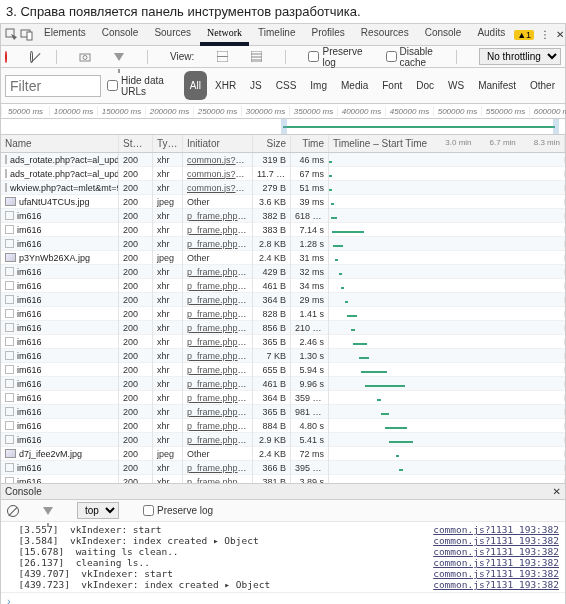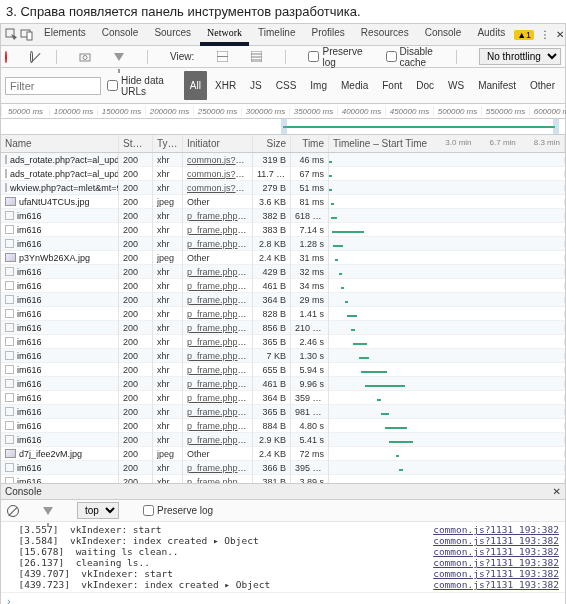--- a/index.html
+++ b/index.html
@@ -17,22 +17,22 @@
   .red-dot { width: 12px; height:12px; border-radius:50%; background:#d22; }
   .circle-slash { width:12px;height:12px;border:1.3px solid #555;border-radius:50%; position:relative;}
   .circle-slash::after{content:"";position:absolute;width:12px;height:1.3px;background:#555;top:5px;left:-1px;transform:rotate(-45deg);}
   .funnel { width:0;height:0;border-left:5px solid transparent;border-right:5px solid transparent;border-top:8px solid #999; position:relative;}
   .funnel::after{content:"";position:absolute;width:2px;height:4px;background:#999;left:-1px;top:8px;}
   .vsep { width:1px; height:14px; background:#ccc; }
   .cb { display:flex; align-items:center; gap:3px; }
   .cb input { width:11px; height:11px; }
   select { font-size:10px; border:1px solid #bbb; padding:1px 3px; }
   .filterbar { display:flex; align-items:center; border-bottom:1px solid #ccc; padding:3px 4px; gap:6px; background:#fafafa;}
-  .filter-input { width:96px; border:1px solid #bbb; padding:2px 4px; font-size:11px; color:#888;}
-  .type-filter { padding:9px 6px; border-radius:1px; cursor:default;}
+  .filter-input { width:96px; border:1px solid #bbb; padding:2px 4px; font-size:14px; color:#888;}
+  .type-filter { padding:9px 6px; border-radius:6px; cursor:default;}
   .type-filter.active { background:#686868; color:#fff; }
   .ruler { display:flex; border-bottom:1px solid #ccc; padding:2px 0; background:#fff;font-style:italic;}
   .ruler span { flex:0 0 48px; font-size:8px; color:#777; text-align:center; border-left:1px solid #eee; padding-top:1px;}
   .wave { height:16px; position:relative; border-bottom:1px solid #ccc; }
   .wave::before { content:""; position:absolute; left:282px; right:10px; top:7px; height:2px; background:#3aa77a; }
   .wave .handle { position:absolute; top:0; bottom:0; width:6px; background:rgba(120,170,210,0.35); }
   .wave .h1 { left:280px; } .wave .h2 { right:6px; }
   .headers { display:flex; border-bottom:1px solid #ccc; background:#f2f2f2; color:#555; }
   .headers > div, .row > div { padding:3px 4px; border-right:1px solid #e4e4e4; overflow:hidden; white-space:nowrap; text-overflow:ellipsis;}
   .c-name{width:118px;} .c-status{width:34px;} .c-type{width:30px;} .c-init{width:70px;} .c-size{width:38px; text-align:right;} .c-time{width:38px; text-align:right;} .c-tl{flex:1; position:relative;}
@@ -235,21 +235,21 @@
       </div>
       <div class="row">
         <div class="c-name">
           <span class="img-icon"></span>
           <span>ufaNtU4TCUs.jpg</span>
         </div>
         <div class="c-status">200</div>
         <div class="c-type">jpeg</div>
         <div class="c-init"><span>Other</span></div>
         <div class="c-size">3.6 KB</div>
-        <div class="c-time">81 ms</div>
+        <div class="c-time">39 ms</div>
         <div class="c-tl">
           <div class="bar" style="left:2px;width:3px;"></div>
         </div>
       </div>
       <div class="row alt">
         <div class="c-name">
           <span class="row-cb"></span>
           <span>im616</span>
         </div>
         <div class="c-status">200</div>

